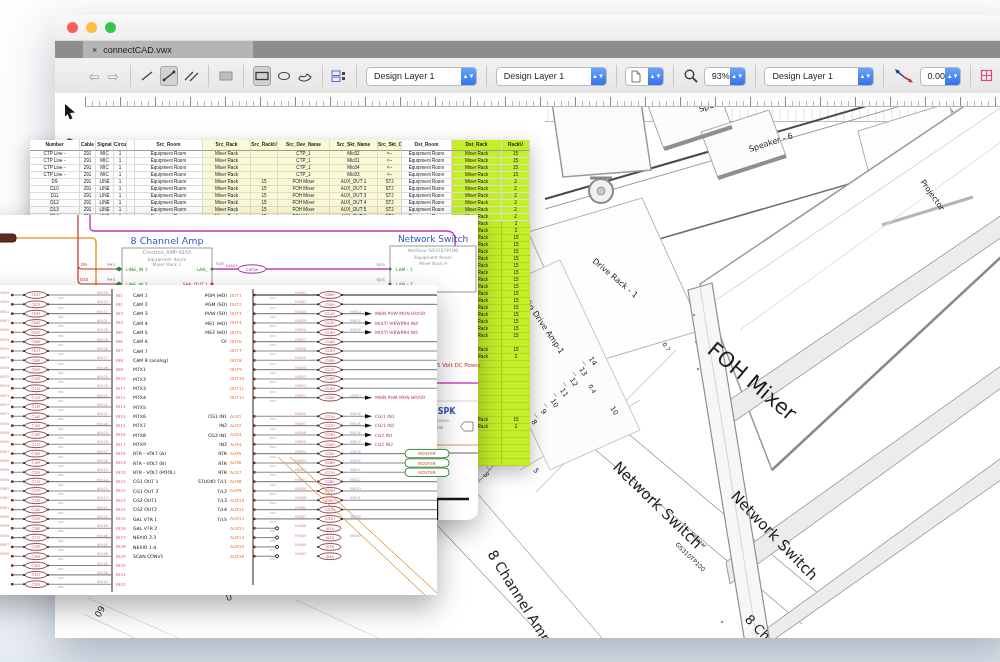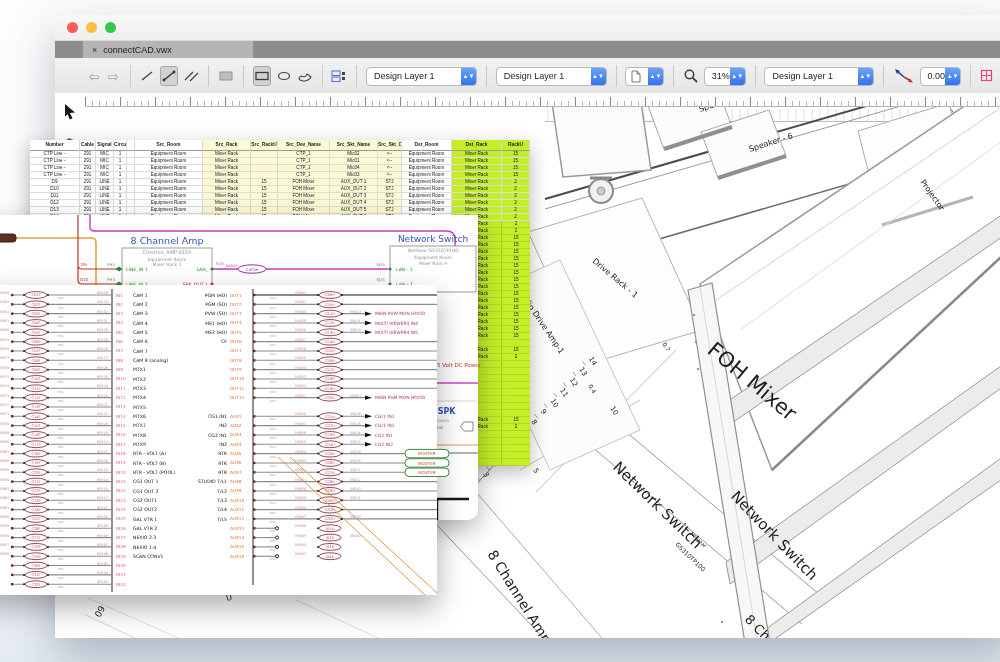--- a/index.html
+++ b/index.html
@@ -145,21 +145,21 @@
         <span class="step">▲▼</span>
       </div>
       <span class="vsep"></span>
       <span class="tbtn">
         <svg width="16" height="16">
             <circle cx="6.5" cy="6.5" r="4.2" fill="none" stroke="#3c3c3c" stroke-width="1.5"></circle>
             <line x1="9.8" y1="9.8" x2="14" y2="14" stroke="#3c3c3c" stroke-width="1.8"></line>
           </svg>
         </span>
       <div class="dd" style="width:52px">
-        <span>31%</span>
+        <span>93%</span>
         <span class="step">▲▼</span>
       </div>
       <span class="vsep"></span>
       <div class="dd" style="width:150px">
         <span>Design Layer 1</span>
         <span class="step">▲▼</span>
       </div>
       <span class="vsep"></span>
       <span class="tbtn" style="width:24px">
         <svg width="22" height="16">

